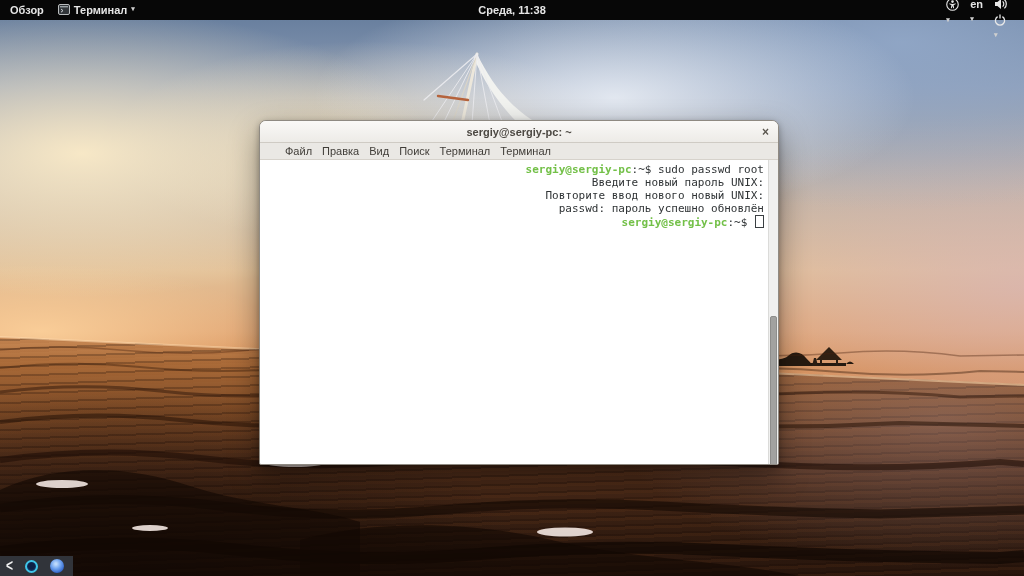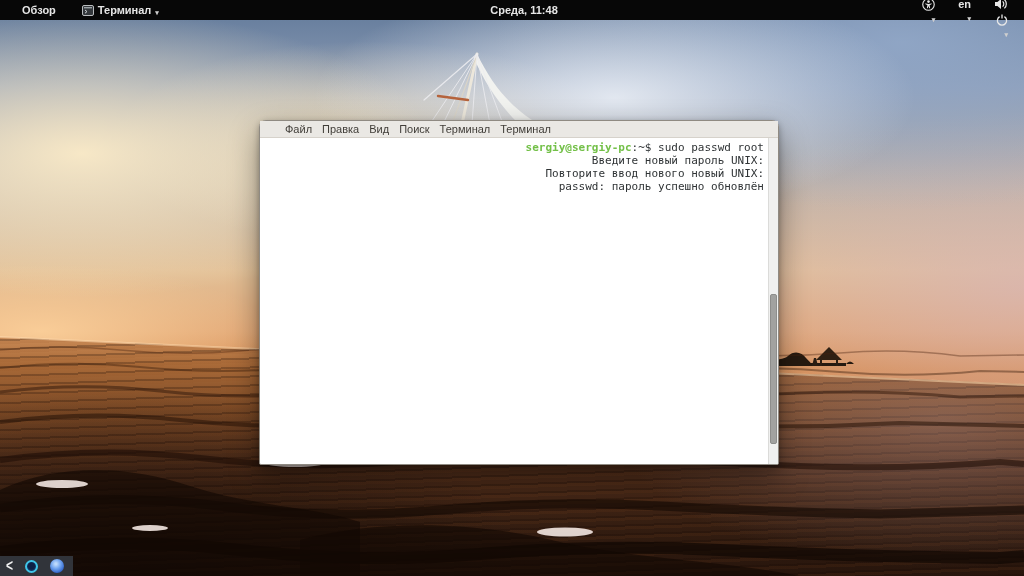--- a/index.html
+++ b/index.html
@@ -13,21 +13,21 @@
     position:absolute;top:0;left:0;width:1024px;height:20px;
     background:#070707;color:#e6e6e6;z-index:50;
     display:flex;align-items:center;font-size:11px;font-weight:600;
   }
   .tb-left{display:flex;align-items:center;gap:14px;padding-left:10px;}
   .tb-app{display:flex;align-items:center;gap:5px;}
   .tb-clock{position:absolute;left:50%;transform:translateX(-50%);font-weight:700;}
   .tb-right{margin-left:auto;display:flex;align-items:center;gap:11px;padding-right:16px;}
   .tb-group{display:flex;align-items:center;gap:6px;flex-direction:column;}
   .caret{font-size:7px;color:#cfcfcf;line-height:1;padding-top:1px;}
-  .tb-btn{display:flex;align-items:flex-end;gap:4px;cursor:default;margin-left:12px;}
+  .tb-btn{display:flex;align-items:flex-start;gap:4px;cursor:default;}
 
   
   .desktop{position:absolute;top:20px;left:0;width:1024px;height:556px;overflow:hidden;}
   .sky{
     position:absolute;inset:0;
     background:
       radial-gradient(42% 30% at 60% 14%, rgba(240,244,250,0.85), rgba(240,244,250,0) 70%),
       radial-gradient(55% 42% at 88% 4%, rgba(148,170,202,0.85), rgba(148,170,202,0) 72%),
       radial-gradient(50% 45% at 100% 48%, rgba(214,180,186,0.65), rgba(214,180,186,0) 70%),
       radial-gradient(48% 36% at 8% 24%, rgba(251,235,200,0.95), rgba(251,235,200,0) 72%),
@@ -174,21 +174,21 @@
         <rect x="0.5" y="0.5" width="11" height="10" rx="1.5" fill="#33373b" stroke="#b9bcbe"></rect>
         <rect x="2" y="2" width="8" height="1.4" fill="#9aa0a4"></rect>
         <path d="M3,5 l2,1.6 -2,1.6" stroke="#cfd3d6" stroke-width="1" fill="none"></path>
       </svg>
       <span>Терминал</span>
       <span class="caret">▾</span>
     </span>
   </div>
 
   <span class="tb-clock tb-btn">
-    <span>Среда, 11:48</span>
+    <span>Среда, 11:38</span>
   </span>
 
   <div class="tb-right">
     <span class="tb-group tb-btn">
       <svg width="13" height="13" viewBox="0 0 14 14">
         <circle cx="7" cy="7" r="6.2" fill="none" stroke="#e8e8e8" stroke-width="1.2"></circle>
         <circle cx="7" cy="3.9" r="1.4" fill="#e8e8e8"></circle>
         <path d="M3.4,5.6 C5.8,6.6 8.2,6.6 10.6,5.6 L9.9,7.1 L8.2,7.6 L8.8,11 L7.8,11 L7,8.6 L6.2,11 L5.2,11 L5.8,7.6 L4.1,7.1 Z" fill="#e8e8e8"></path>
       </svg>
       <span class="caret">▾</span>
@@ -211,33 +211,38 @@
       <svg width="12" height="12" viewBox="0 0 12 12">
         <path d="M3.6,2.6 a4.6,4.6 0 1 0 4.8,0" stroke="#e8e8e8" stroke-width="1.3" fill="none"></path>
         <line x1="6" y1="0.6" x2="6" y2="4.6" stroke="#e8e8e8" stroke-width="1.3"></line>
       </svg>
       <span class="caret">▾</span>
     </span>
   </div>
 </div>
 
 <div class="window">
+  <div class="titlebar">
+    <span>sergiy@sergiy-pc: ~</span>
+    <span class="close-btn">×</span>
+  </div>
   <div class="menubar">
     <span class="menu-item">Файл</span>
     <span class="menu-item">Правка</span>
     <span class="menu-item">Вид</span>
     <span class="menu-item">Поиск</span>
     <span class="menu-item">Терминал</span>
     <span class="menu-item">Терминал</span>
   </div>
   <div class="term-body">
     <div class="term-line"><span class="prompt">sergiy@sergiy-pc</span><span>:~$ </span><span>sudo passwd root</span></div>
     <div class="term-line">Введите новый пароль UNIX:</div>
     <div class="term-line">Повторите ввод нового новый UNIX:</div>
     <div class="term-line">passwd: пароль успешно обновлён</div>
+    <div class="term-line"><span class="prompt">sergiy@sergiy-pc</span><span>:~$ </span><span class="cursor-box"></span></div>
     <div class="scrollbar">
       <div class="scroll-thumb"></div>
     </div>
   </div>
 </div>
 
 <div class="dock">
   <span class="dock-chevron">&lt;</span>
   <span class="dock-ic1"></span>
   <span class="dock-ic2"></span>

